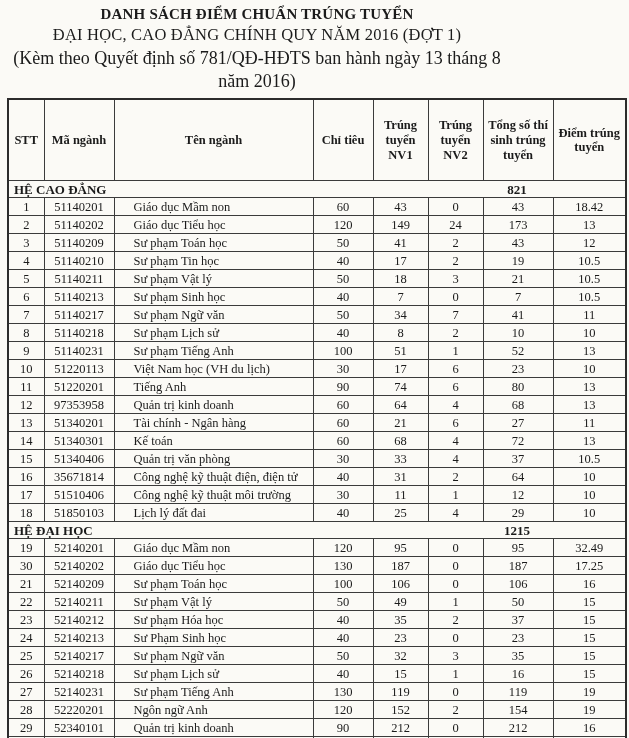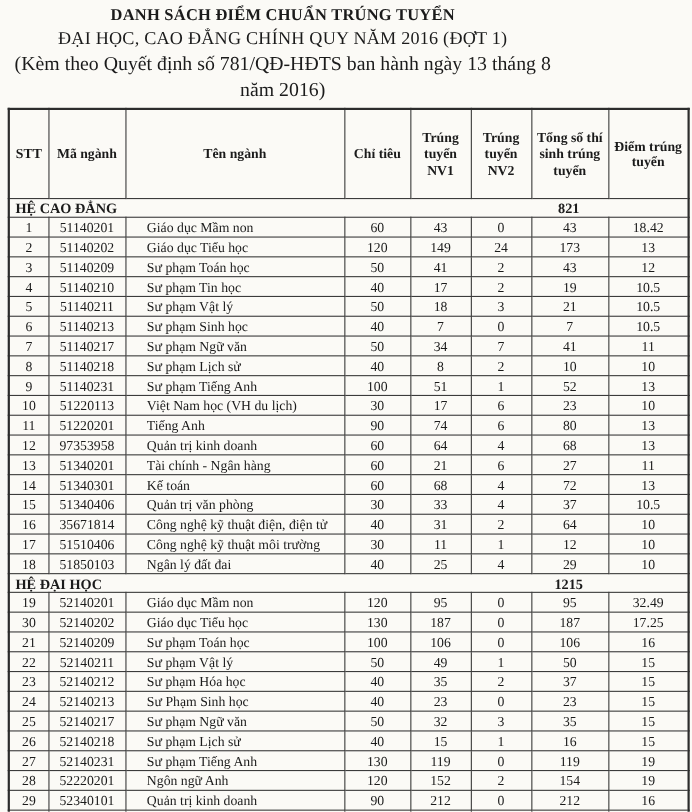--- a/index.html
+++ b/index.html
@@ -311,21 +311,21 @@
           <td class="name-cell">Công nghệ kỹ thuật môi trường</td>
           <td>30</td>
           <td>11</td>
           <td>1</td>
           <td>12</td>
           <td>10</td>
         </tr>
         <tr class="data-row">
           <td>18</td>
           <td>51850103</td>
-          <td class="name-cell">Ngân lý đất đai</td>
+          <td class="name-cell">Lịch lý đất đai</td>
           <td>40</td>
           <td>25</td>
           <td>4</td>
           <td>29</td>
           <td>10</td>
         </tr>
         <tr class="section-row">
           <td colspan="8">
             <div class="section-inner">
               <span class="section-label">HỆ ĐẠI HỌC</span>

